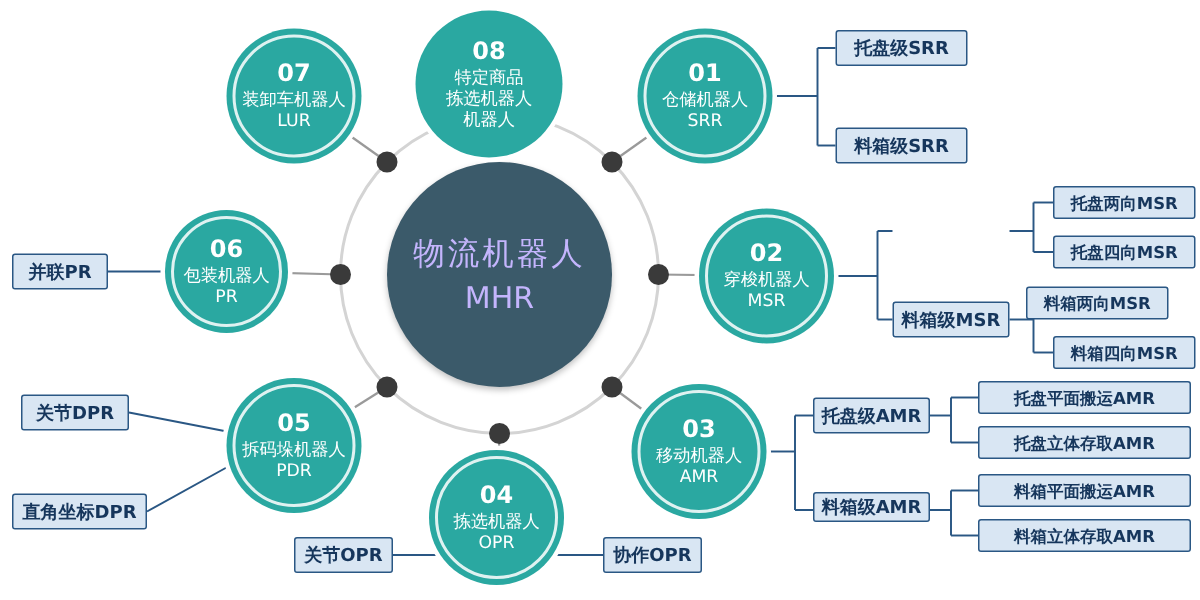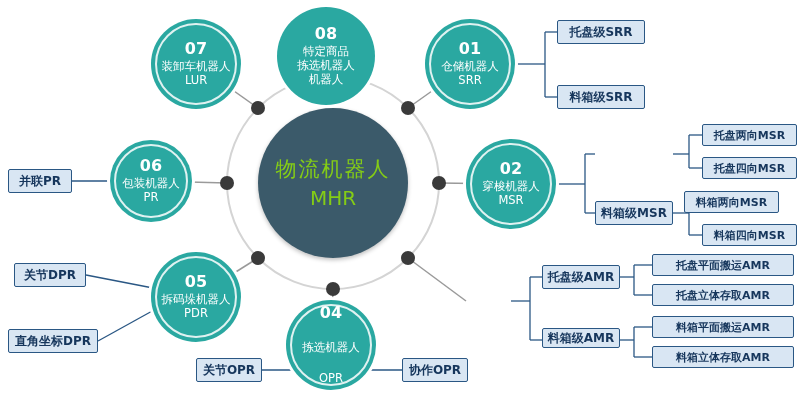--- a/index.html
+++ b/index.html
@@ -20,21 +20,21 @@
   }
   .node.ringed::before{
     content:"";position:absolute;left:4px;top:4px;right:4px;bottom:4px;
     border:2px solid rgba(255,255,255,.85);border-radius:50%;pointer-events:none;
   }
   .node .num{font-weight:bold;font-size:16px;line-height:1.15;}
   .node .nm{font-size:11.5px;line-height:1.25;}
   .node .cd{font-size:11.5px;line-height:1.25;}
   .center-node{
     position:absolute;border-radius:50%;background:var(--center);
-    color:#84cc16;display:flex;flex-direction:column;align-items:center;justify-content:center;
+    color:#c4b5fd;display:flex;flex-direction:column;align-items:center;justify-content:center;
     text-align:center;box-shadow:0 2px 4px rgba(0,0,0,.25);
   }
   .center-node .t1{font-size:21px;letter-spacing:2px;line-height:1.4;}
   .center-node .t2{font-size:20px;line-height:1.3;}
   .box{
     position:absolute;background:var(--box-fill);border:1px solid var(--box-border);
     color:var(--box-text);display:flex;align-items:center;justify-content:center;
     font-size:12px;font-weight:bold;border-radius:2px;white-space:nowrap;
   }
   .box.small{font-size:11px;}
@@ -144,22 +144,27 @@
     <div class="nm">穿梭机器人</div>
     <div class="cd">MSR</div>
   </div>
 
   <div class="node ringed" style="left:151px;top:252px;width:90px;height:90px;">
     <div class="num">05</div>
     <div class="nm">拆码垛机器人</div>
     <div class="cd">PDR</div>
   </div>
 
+  <div class="node ringed" style="left:421px;top:256px;width:90px;height:90px;">
+    <div class="num">03</div>
+    <div class="nm">移动机器人</div>
+    <div class="cd">AMR</div>
+  </div>
 
-  <div class="node ringed" style="left:286px;top:300px;width:90px;height:90px;gap:17px;">
+  <div class="node ringed" style="left:286px;top:300px;width:90px;height:90px;">
     <div class="num">04</div>
     <div class="nm">拣选机器人</div>
     <div class="cd">OPR</div>
   </div>
 
   <div class="box" style="left:557px;top:20px;width:88px;height:24px;">托盘级SRR</div>
   <div class="box" style="left:557px;top:85px;width:88px;height:24px;">料箱级SRR</div>
 
   <div class="box" style="left:595px;top:201px;width:78px;height:24px;">料箱级MSR</div>
   <div class="box small" style="left:702px;top:124px;width:95px;height:22px;">托盘两向MSR</div>

